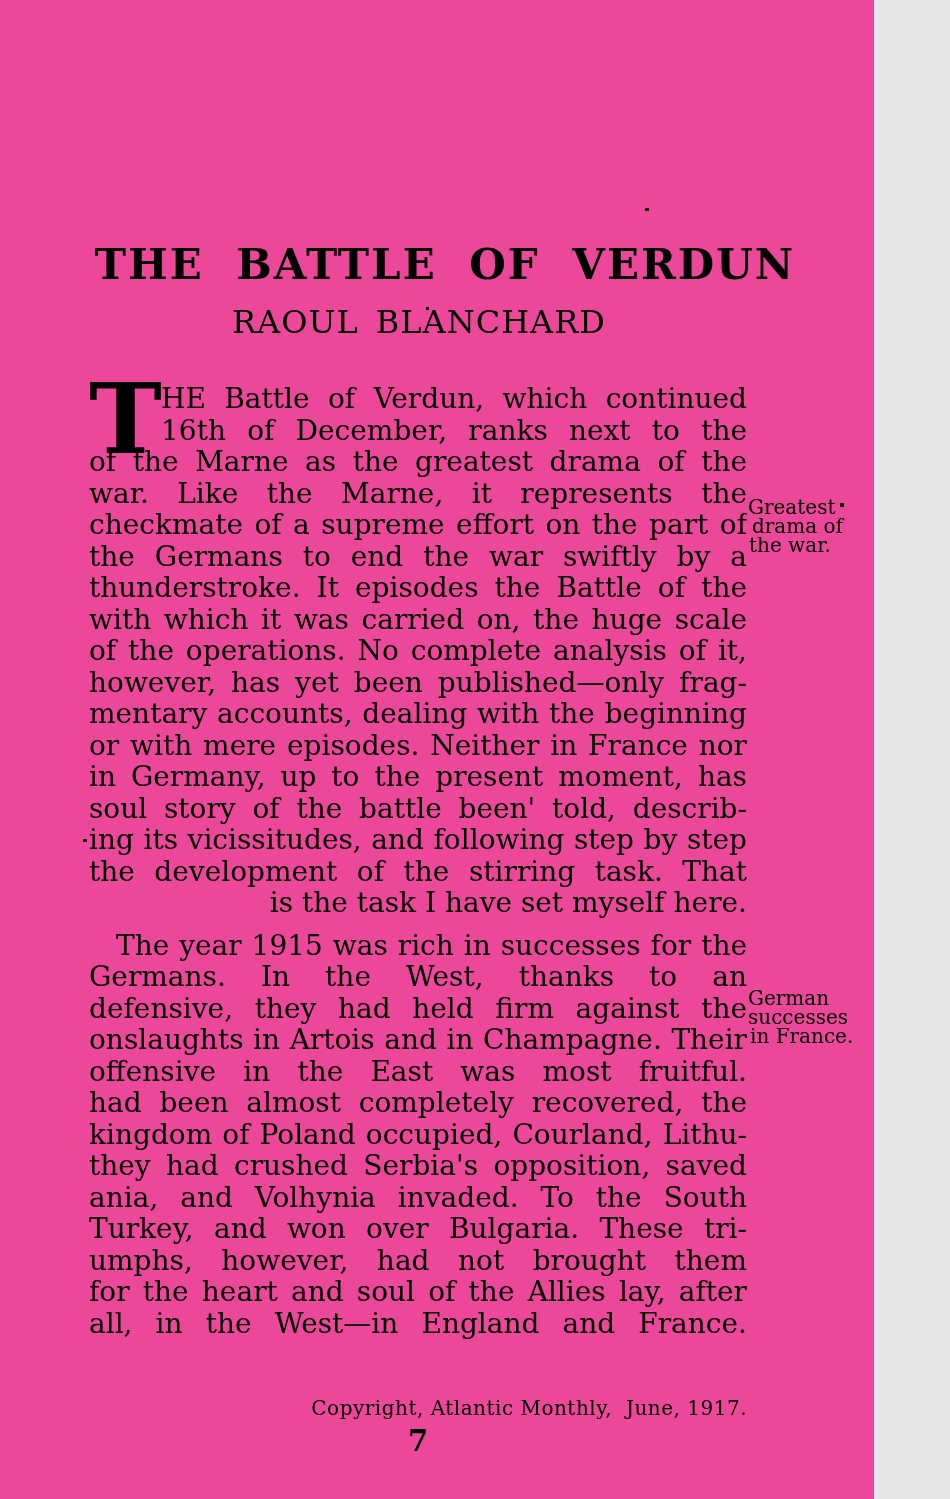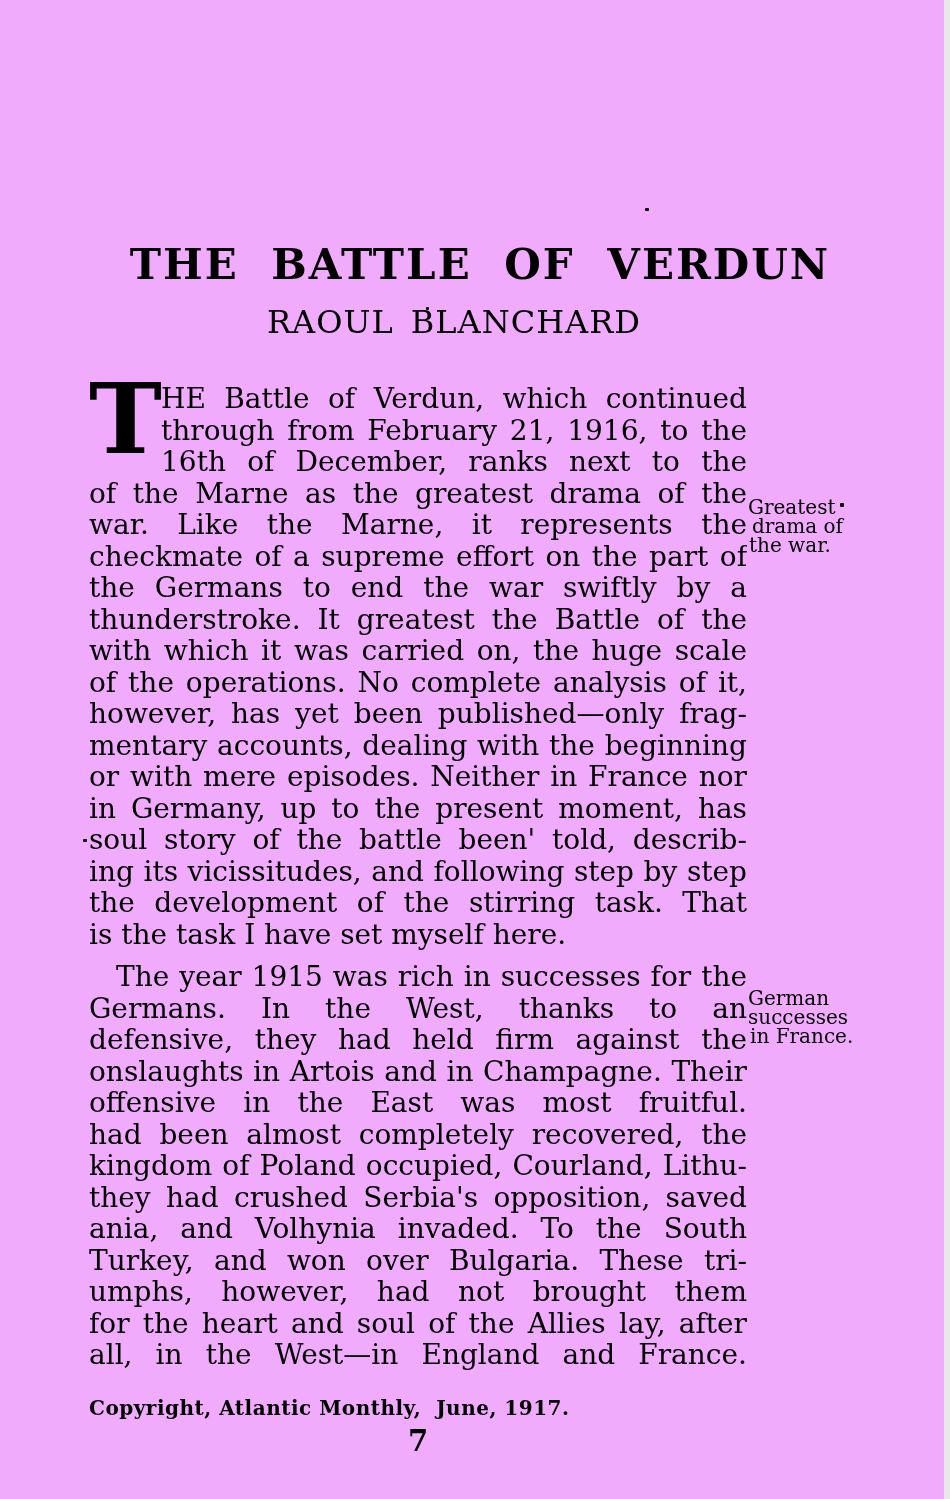--- a/index.html
+++ b/index.html
@@ -1,19 +1,19 @@
 <!DOCTYPE html>
 <html><head>
 <meta charset="utf-8">
 <style>
   html,body{margin:0;padding:0;background:#e8e8e8;}
   .page{
     position:relative;
-    width:944px;height:1499px;
-    background:#f0abfc;
+    width:874px;height:1499px;
+    background:#ec4899;
     color:#000;
     font-family:"DejaVu Serif", serif;
     overflow:hidden;
   }
   .title{
     position:absolute;top:244px;left:0;right:0;
     text-align:center;
     font-size:42px;font-weight:bold;
     letter-spacing:2px;word-spacing:16px;
     line-height:1;
@@ -40,38 +40,38 @@
   .ln{
     height:31.5px;line-height:31.5px;
     font-size:28px;
     white-space:nowrap;
   }
   .j{
     text-align:justify;text-align-last:justify;
     white-space:normal;
     overflow:hidden;
   }
-  .nj{text-align:left;}
+  .nj{text-align:right;}
   .ind3{padding-left:72px;}
   .pind{text-indent:27px;margin-top:11px;}
   .margin-note{
     position:absolute;left:748px;width:170px;
     font-size:20px;line-height:19px;
     text-align:left;
   }
   .mn1{top:498px;}
   .mn2{top:989px;}
   .mn-line{height:19px;}
   .mn1 .mn-line:nth-child(2){padding-left:4px;}
   .mn1 .mn-line:nth-child(3){padding-left:1px;}
   .mn2 .mn-line:nth-child(3){padding-left:2px;}
   .copyright{
     position:absolute;left:89px;top:1396px;width:658px;
-    text-align:left;
-    font-size:20px;font-weight:bold;
+    text-align:right;
+    font-size:20px;font-weight:normal;
     letter-spacing:0.5px;
     white-space:pre;
   }
   .page-number{
     position:absolute;left:89px;top:1424px;width:658px;
     text-align:center;
     font-size:29px;font-weight:bold;
   }
   .speck{position:absolute;background:#000;border-radius:1px;}
   .s1{left:645px;top:208px;width:4px;height:3px;}
@@ -83,27 +83,26 @@
 <body>
 
 <div class="page">
 
   <div class="title">THE BATTLE OF VERDUN</div>
   <div class="author">RAOUL BLANCHARD</div>
 
   <div class="body-col">
     <div class="dropcap">T</div>
     <div class="ln j ind3">HE Battle of Verdun, which continued</div>
-    <div class="ln j ind3">through from February 21, 1916, to the</div>
     <div class="ln j ind3">16th of December, ranks next to the Battle</div>
     <div class="ln j">of the Marne as the greatest drama of the world</div>
     <div class="ln j">war. Like the Marne, it represents the</div>
     <div class="ln j">checkmate of a supreme effort on the part of</div>
     <div class="ln j">the Germans to end the war swiftly by a</div>
-    <div class="ln j">thunderstroke. It greatest the Battle of the</div>
+    <div class="ln j">thunderstroke. It episodes the Battle of the</div>
     <div class="ln j">with which it was carried on, the huge scale</div>
     <div class="ln j">of the operations. No complete analysis of it,</div>
     <div class="ln j">however, has yet been published—only frag-</div>
     <div class="ln j">mentary accounts, dealing with the beginning</div>
     <div class="ln j">or with mere episodes. Neither in France nor</div>
     <div class="ln j">in Germany, up to the present moment, has the</div>
     <div class="ln j">soul story of the battle been' told, describ-</div>
     <div class="ln j">ing its vicissitudes, and following step by step</div>
     <div class="ln j">the development of the stirring task. That</div>
     <div class="ln nj">is the task I have set myself here.</div>

